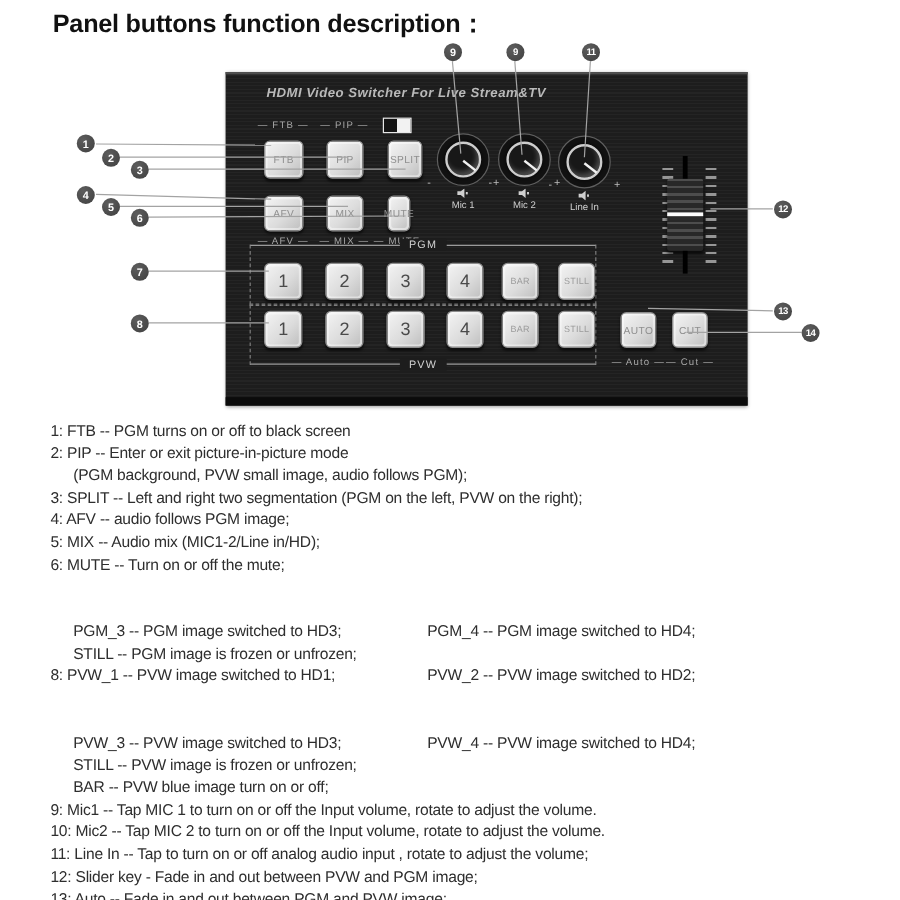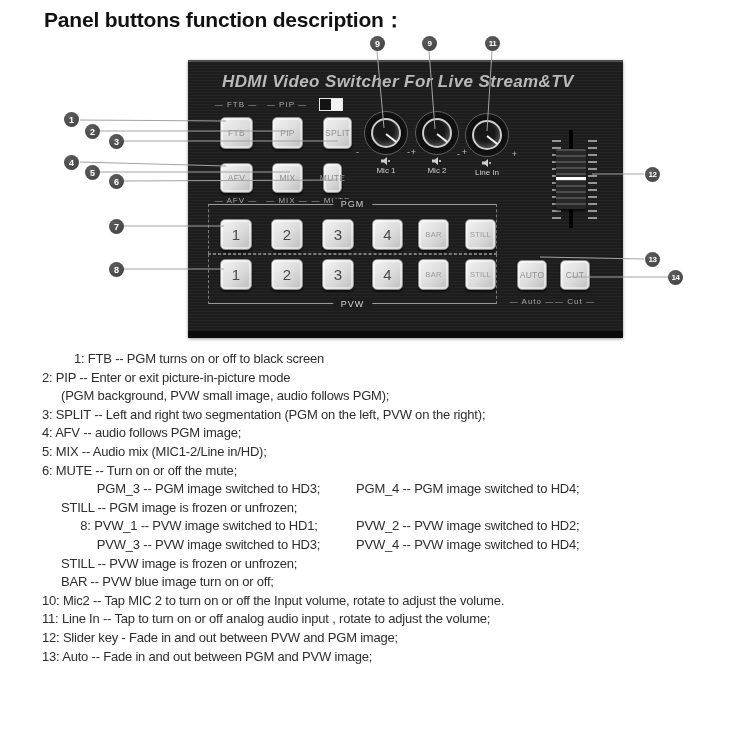--- a/index.html
+++ b/index.html
@@ -13,21 +13,21 @@
   .lines-svg { position:absolute; left:0; top:0; pointer-events:none; z-index:3; }
 
   
   .panel { position:absolute; left:188px; top:60px; width:435px; height:278px;
            background:#1d1d1d;
            background-image:repeating-linear-gradient(to bottom, rgba(255,255,255,0.03) 0 1px, rgba(0,0,0,0) 1px 3px);
            border-top:2px solid #4e4e4e; border-bottom:7px solid #0b0b0b;
            box-shadow:0 1px 3px rgba(0,0,0,0.4); z-index:1; }
   .panel * { position:absolute; }
 
-  .device-heading { left:34px; top:10px; font-size:17px; font-weight:bold; font-style:italic;
+  .device-heading { left:34px; top:10px; font-size:11px; font-weight:bold; font-style:italic;
                     color:#b9b9b9; letter-spacing:0.4px; white-space:nowrap; }
 
   .grp { font-size:8px; color:#a8a8a8; letter-spacing:1px; white-space:nowrap;
          transform:translateX(-50%); }
 
   .split-icon { left:131px; top:36px; width:24px; height:13px; border:1px solid #e8e8e8;
                 background:linear-gradient(to right, #141414 0 50%, #f2f2f2 50% 100%); }
 
   .btn { display:flex; align-items:center; justify-content:center;
          background:linear-gradient(135deg, #f4f4f4 0%, #dcdcdc 55%, #bdbdbd 100%);
@@ -79,22 +79,22 @@
              color:#fff; font-size:9px; font-weight:bold; display:flex; align-items:center;
              justify-content:center; }
   .callout.two { font-size:8px; letter-spacing:-0.5px; }
 
   
   .description { position:absolute; left:42px; top:350px; width:690px;
                  font-size:13px; line-height:18.6px; color:#2e2e2e; letter-spacing:-0.2px; }
   .line { white-space:nowrap; }
   .line.ind { padding-left:19px; }
   .line .c1 { display:inline; }
-  .line.cols .c1 { display:inline-block; width:314px;text-align:center; }
-  .line.cols.ind .c1 { width:295px; }
+  .line.cols .c1 { display:inline-block; width:314px; }
+  .line.cols.ind .c1 { width:295px;margin-top:37px; }
 </style>
 </head>
 <body>
 
 <div class="page-title">Panel buttons function description：</div>
 
 <div class="figure">
 
   <div class="panel">
     <div class="device-heading">HDMI Video Switcher For Live Stream&amp;TV</div>
@@ -236,17 +236,18 @@
   <div class="line"><span class="c1">3: SPLIT -- Left and right two segmentation (PGM on the left, PVW on the right);</span></div>
   <div class="line"><span class="c1">4: AFV -- audio follows PGM image;</span></div>
   <div class="line"><span class="c1">5: MIX -- Audio mix (MIC1-2/Line in/HD);</span></div>
   <div class="line"><span class="c1">6: MUTE -- Turn on or off the mute;</span></div>
   <div class="line cols ind"><span class="c1">PGM_3 -- PGM image switched to HD3;</span><span class="c2">PGM_4 -- PGM image switched to HD4;</span></div>
   <div class="line ind"><span class="c1">STILL -- PGM image is frozen or unfrozen;</span></div>
   <div class="line cols"><span class="c1">8: PVW_1 -- PVW image switched to HD1;</span><span class="c2">PVW_2 -- PVW image switched to HD2;</span></div>
   <div class="line cols ind"><span class="c1">PVW_3 -- PVW image switched to HD3;</span><span class="c2">PVW_4 -- PVW image switched to HD4;</span></div>
   <div class="line ind"><span class="c1">STILL -- PVW image is frozen or unfrozen;</span></div>
   <div class="line ind"><span class="c1">BAR -- PVW blue image turn on or off;</span></div>
+  <div class="line"><span class="c1">9: Mic1 -- Tap MIC 1 to turn on or off the Input volume, rotate to adjust the volume.</span></div>
   <div class="line"><span class="c1">10: Mic2 -- Tap MIC 2 to turn on or off the Input volume, rotate to adjust the volume.</span></div>
   <div class="line"><span class="c1">11: Line In -- Tap to turn on or off analog audio input , rotate to adjust the volume;</span></div>
   <div class="line"><span class="c1">12: Slider key - Fade in and out between PVW and PGM image;</span></div>
   <div class="line"><span class="c1">13: Auto -- Fade in and out between PGM and PVW image;</span></div>
 </div>
 
 </body></html>

